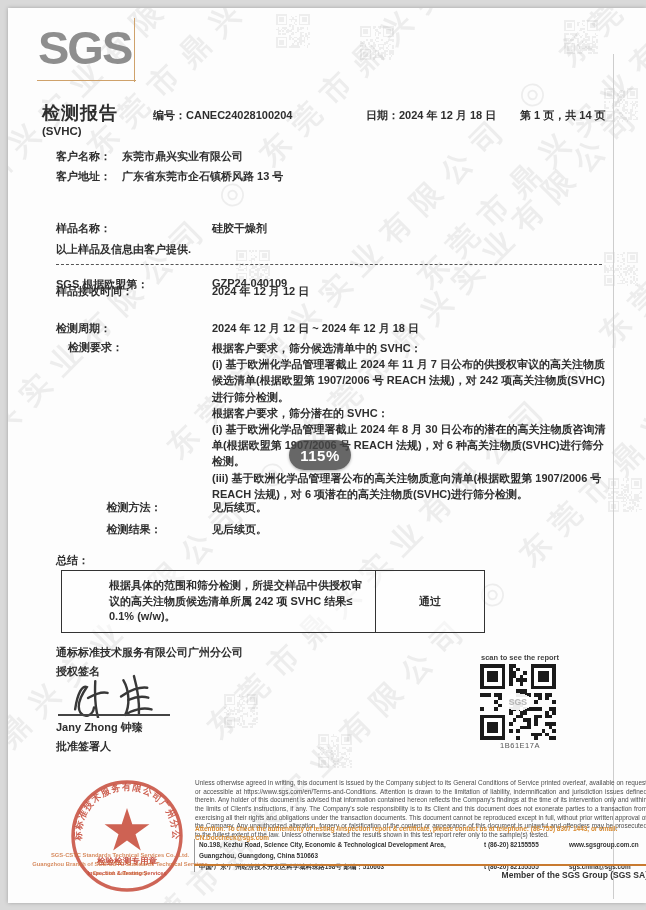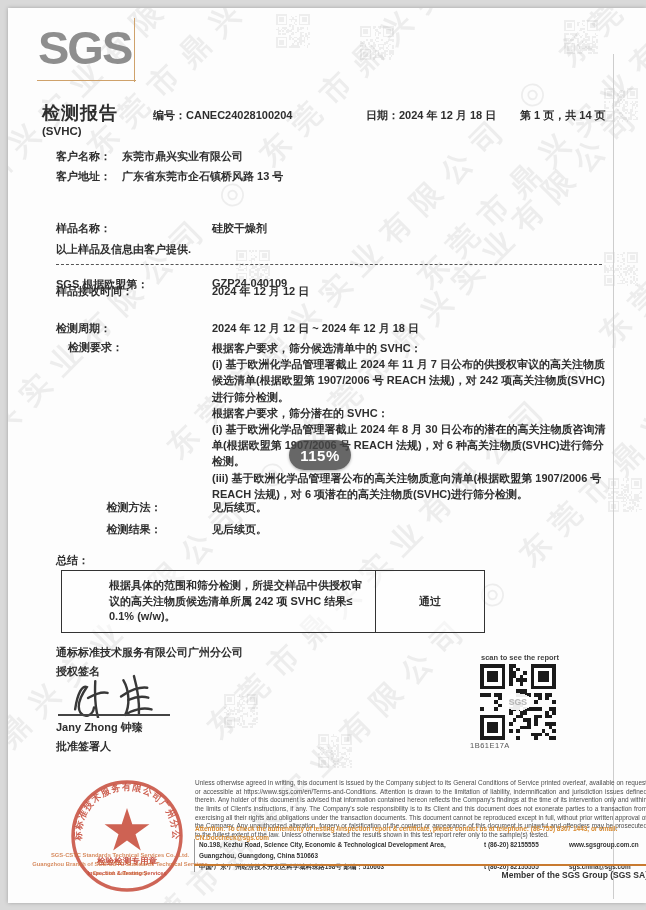--- a/index.html
+++ b/index.html
@@ -68,21 +68,21 @@
   
   .company-line{left:48px;top:637px;font-size:11px;font-weight:700;}
   .sign-label{left:48px;top:656px;font-size:11px;font-weight:700;}
   .sig-svg{left:58px;top:666px;}
   .sig-underline{left:50px;top:706px;width:112px;height:2px;background:#444;}
   .signer{left:48px;top:712px;font-size:11px;font-weight:800;}
   .signer-title{left:48px;top:731px;font-size:11px;font-weight:700;}
   
   .qr-caption{left:462px;top:645px;width:100px;text-align:center;font-size:7.5px;color:#444;font-weight:600;}
   .qr-box{left:472px;top:656px;width:76px;height:76px;}
-  .qr-code-text{left:462px;top:733px;width:100px;font-size:7.5px;color:#555;letter-spacing:.5px;}
+  .qr-code-text{left:462px;top:733px;width:100px;text-align:center;font-size:7.5px;color:#555;letter-spacing:.5px;}
   
   .stamp{left:52px;top:766px;opacity:.92;}
   .stamp-sub{left:22px;width:180px;text-align:center;font-size:5.8px;color:rgba(205,110,55,.8);font-weight:600;line-height:1.5;}
   .stamp-sub1{top:843px;}
   .stamp-sub2{top:852px;}
   
   .legal{left:187px;top:771px;width:452px;font-size:6.45px;line-height:1.34;color:#4c4c4c;text-align:justify;font-weight:500;}
   .attention{left:187px;top:817px;width:452px;font-size:6.45px;line-height:1.34;color:#d98a2e;font-weight:600;}
   .addr-block{left:186px;top:831px;width:454px;border-left:1px solid #999;padding-left:4px;font-size:6.4px;color:#333;}
   .addr-row{display:flex;line-height:11px;font-weight:600;}

